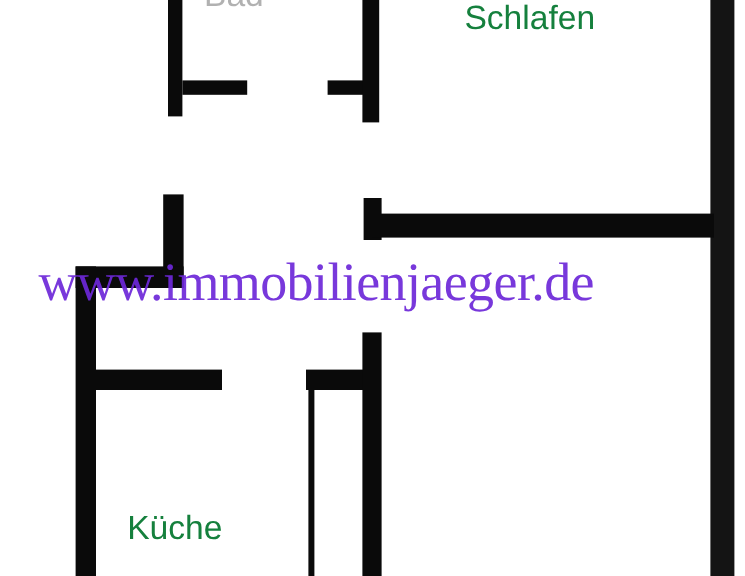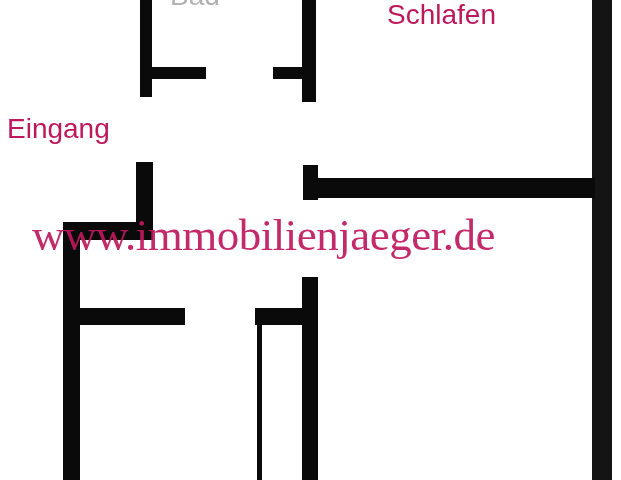--- a/index.html
+++ b/index.html
@@ -4,30 +4,30 @@
 <style>
   html, body { margin: 0; padding: 0; background: #ffffff; }
   body { width: 621px; height: 480px; overflow: hidden; position: relative; }
   .plan { position: absolute; left: 0; top: 0; width: 621px; height: 480px; background: #ffffff; }
   .wall { position: absolute; background: #0a0a0a; }
   .wall.soft { background: #141414; }
   .room-label {
     position: absolute;
     font-family: "Liberation Sans", sans-serif;
     font-size: 28px;
-    color: #be185d;
+    color: #15803d;
     white-space: nowrap;
     line-height: 1;
   }
   .watermark {
     position: absolute;
     left: 32px; top: 213px;
     font-family: "Liberation Serif", serif;
     font-size: 45px;
-    color: #be185d;
+    color: #6d28d9;
     opacity: 0.92;
     white-space: nowrap;
     line-height: 1;
     letter-spacing: -0.5px;
   }
   .cut-label {
     position: absolute;
     left: 170px; top: -18px;
     font-family: "Liberation Sans", sans-serif;
     font-size: 28px;
@@ -55,16 +55,16 @@
   <div class="wall" style="left:80px;top:308px;width:105px;height:17px;"></div>
   <div class="wall" style="left:255px;top:308px;width:48px;height:17px;"></div>
   <div class="wall" style="left:257px;top:325px;width:5px;height:155px;"></div>
 
   <div class="wall" style="left:303px;top:165px;width:15px;height:35px;"></div>
   <div class="wall" style="left:310px;top:178px;width:285px;height:20px;"></div>
   <div class="wall" style="left:302px;top:277px;width:16px;height:203px;"></div>
 
   <div class="cut-label">Bad</div>
   <div class="room-label" style="left:387px;top:1px;">Schlafen</div>
-  <div class="room-label" style="left:7px;top:115px;">Eingang</div>
+  <div class="room-label" style="left:106px;top:426px;">Küche</div>
 
   <div class="watermark">www.immobilienjaeger.de</div>
 </div>
 
 </body></html>

